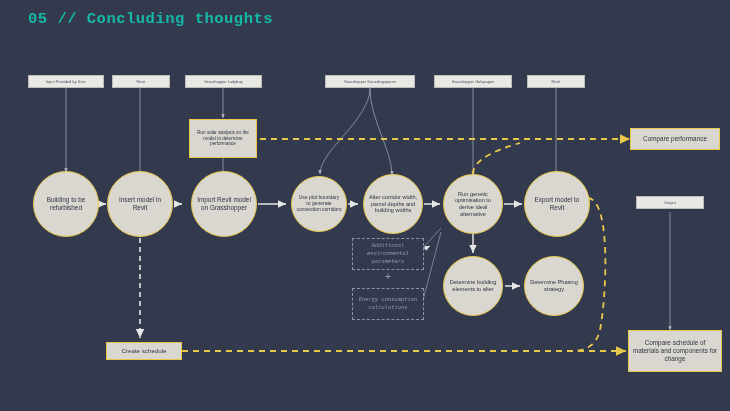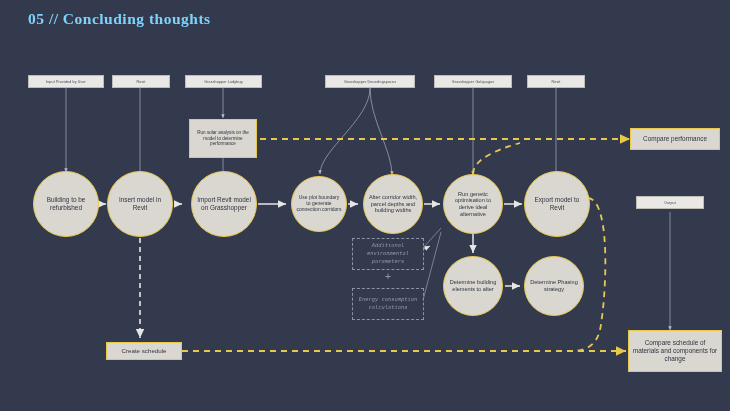--- a/index.html
+++ b/index.html
@@ -8,23 +8,23 @@
     background:#343a4e;
     font-family:"Liberation Sans", sans-serif;
     overflow:hidden;
     position:relative;
   }
   #stage{position:absolute;left:0;top:0;width:730px;height:411px;}
 
   
   .title{
     position:absolute;left:28px;top:10px;
-    font-family:Liberation Serif, serif;
+    font-family:Liberation Mono, monospace;
     font-size:15.5px;font-weight:bold;letter-spacing:.5px;
-    color:#7dd3fc;white-space:nowrap;
+    color:#14b8a6;white-space:nowrap;
   }
 
   
   svg#wires{position:absolute;left:0;top:0;width:730px;height:411px;}
 
   
   .tag{
     position:absolute;
     background:#e9e8e4;
     border:1px solid #bdbcb7;

